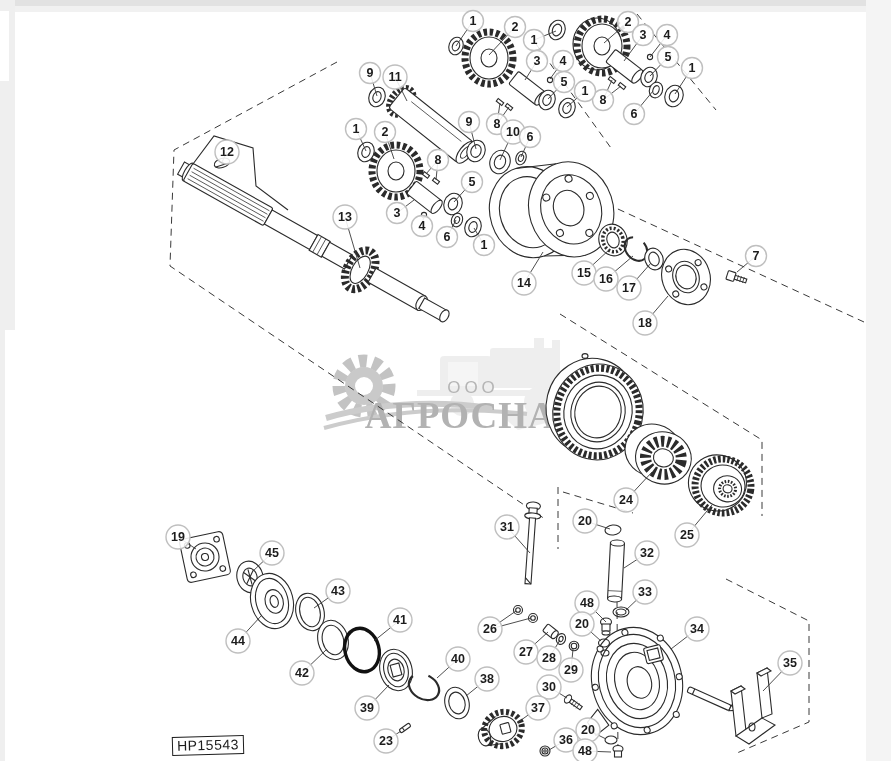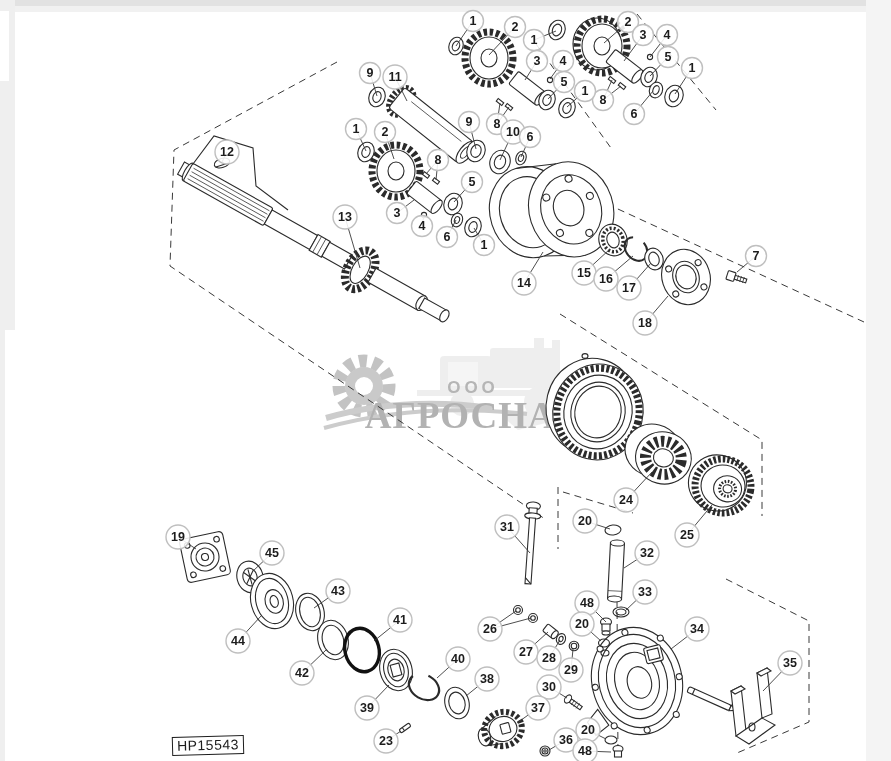--- a/index.html
+++ b/index.html
@@ -5,21 +5,21 @@
   html,body{margin:0;padding:0;background:#fff;font-family:"Liberation Sans",sans-serif;}
   #stage{position:relative;width:891px;height:761px;background:#fff;overflow:hidden;}
   .band-top1{position:absolute;left:0;top:0;width:891px;height:6px;background:#e2e2e2;}
   .band-top2{position:absolute;left:0;top:6px;width:891px;height:6px;background:#f1f1f1;}
   .strip-left{position:absolute;left:0;top:0;width:15px;height:330px;background:#efefef;}
   .strip-left2{position:absolute;left:0;top:330px;width:5px;height:431px;background:#efefef;}
   .tab-left{position:absolute;left:0;top:11px;width:9px;height:70px;background:#ffffff;}
   .strip-right{position:absolute;right:0;top:0;width:25px;height:761px;background:#f4f4f4;}
   #watermark{position:absolute;left:322px;top:338px;width:300px;height:120px;z-index:1;}
   #wm-ooo{position:absolute;left:36px;top:40px;width:230px;text-align:center;
-    font-size:17px;letter-spacing:4px;color:#b5b5b5;font-weight:700;}
+    font-size:17px;letter-spacing:4px;color:#b5b5b5;font-weight:400;}
   #wm-name{position:absolute;left:30px;top:56px;width:242px;text-align:center;
     font-family:"Liberation Serif",serif;font-weight:700;font-size:37px;color:#b2b2b2;letter-spacing:1px;}
   #diagram{position:absolute;left:0;top:0;z-index:2;}
   #fig-label{position:absolute;left:172px;top:736px;z-index:3;border:1.6px solid #1d1d1d;
     background:#fff;padding:0px 4px 1px 4px;font-size:14px;color:#1d1d1d;transform:rotate(-1.5deg);letter-spacing:0.5px;}
   .s{stroke:#2b2b2b;fill:none;stroke-width:1.1;}
   .f{stroke:#2b2b2b;fill:#ffffff;stroke-width:1.1;}
   .teeth{fill:none;stroke:#2b2b2b;}
   .dashb{stroke:#3a3a3a;fill:none;stroke-width:1;stroke-dasharray:7 5;}
   .thin{stroke:#2b2b2b;stroke-width:0.7;fill:none;}

